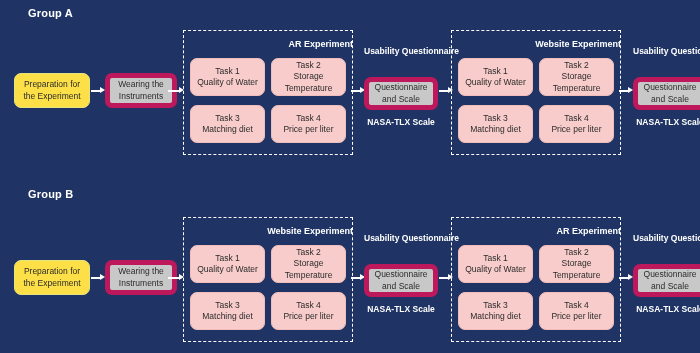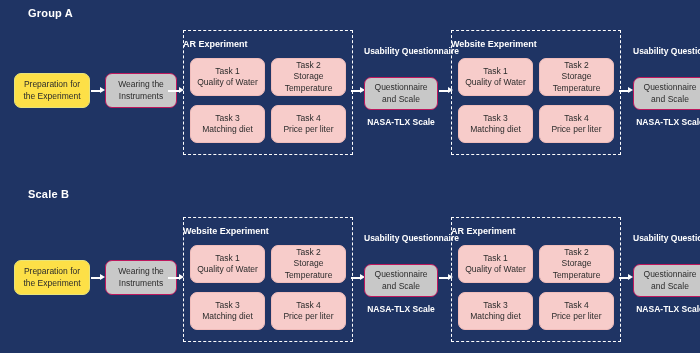--- a/index.html
+++ b/index.html
@@ -45,40 +45,40 @@
     color: #2b2b2b;
     padding: 2px 3px;
   }
   .node .lines { width: 100%; }
   .node-yellow {
     background: #fde047;
     border: 1px solid #e8e37a;
   }
   .node-gray {
     background: #c8c8c8;
-    border: 1px solid #be185d;
+    border: 5px solid #be185d;
   }
   .node-pink {
     background: #f7ccca;
     border: 1px solid #f0bdbb;
   }
 
   
   .dashed-box {
     position: absolute;
     box-sizing: border-box;
     border: 1.3px dashed #ffffff;
     background: transparent;
   }
   .dashed-title {
     position: absolute;
     color: #ffffff;
     font-size: 9px;
     font-weight: bold;
-    text-align: left;
+    text-align: right;
     white-space: nowrap;
   }
 
   
   .caption {
     position: absolute;
     color: #ffffff;
     font-size: 8.5px;
     font-weight: bold;
     text-align: center;
@@ -214,21 +214,21 @@
   </div>
 
   <div class="caption" style="left:622px; top:46px; width:74px;">
     <span>Usability Questionnaire</span>
   </div>
   <div class="node node-gray" style="left:622px; top:77px; width:74px; height:33px;">
     <span class="lines">Questionnaire and Scale</span>
   </div>
   <div class="caption" style="left:622px; top:117px; width:74px;">NASA-TLX Scale</div>
 
-  <div class="group-label" style="left:17px; top:188px;">Scale B</div>
+  <div class="group-label" style="left:17px; top:188px;">Group B</div>
 
   <div class="node node-yellow" style="left:3px; top:260px; width:76px; height:35px;">
     <span class="lines">Preparation for the Experiment</span>
   </div>
 
   <div class="arrow" style="left:80px; top:274px; width:14px;">
     <div class="shaft" style="width:9px;"></div>
     <div class="head" style="left:9px;"></div>
   </div>
 

